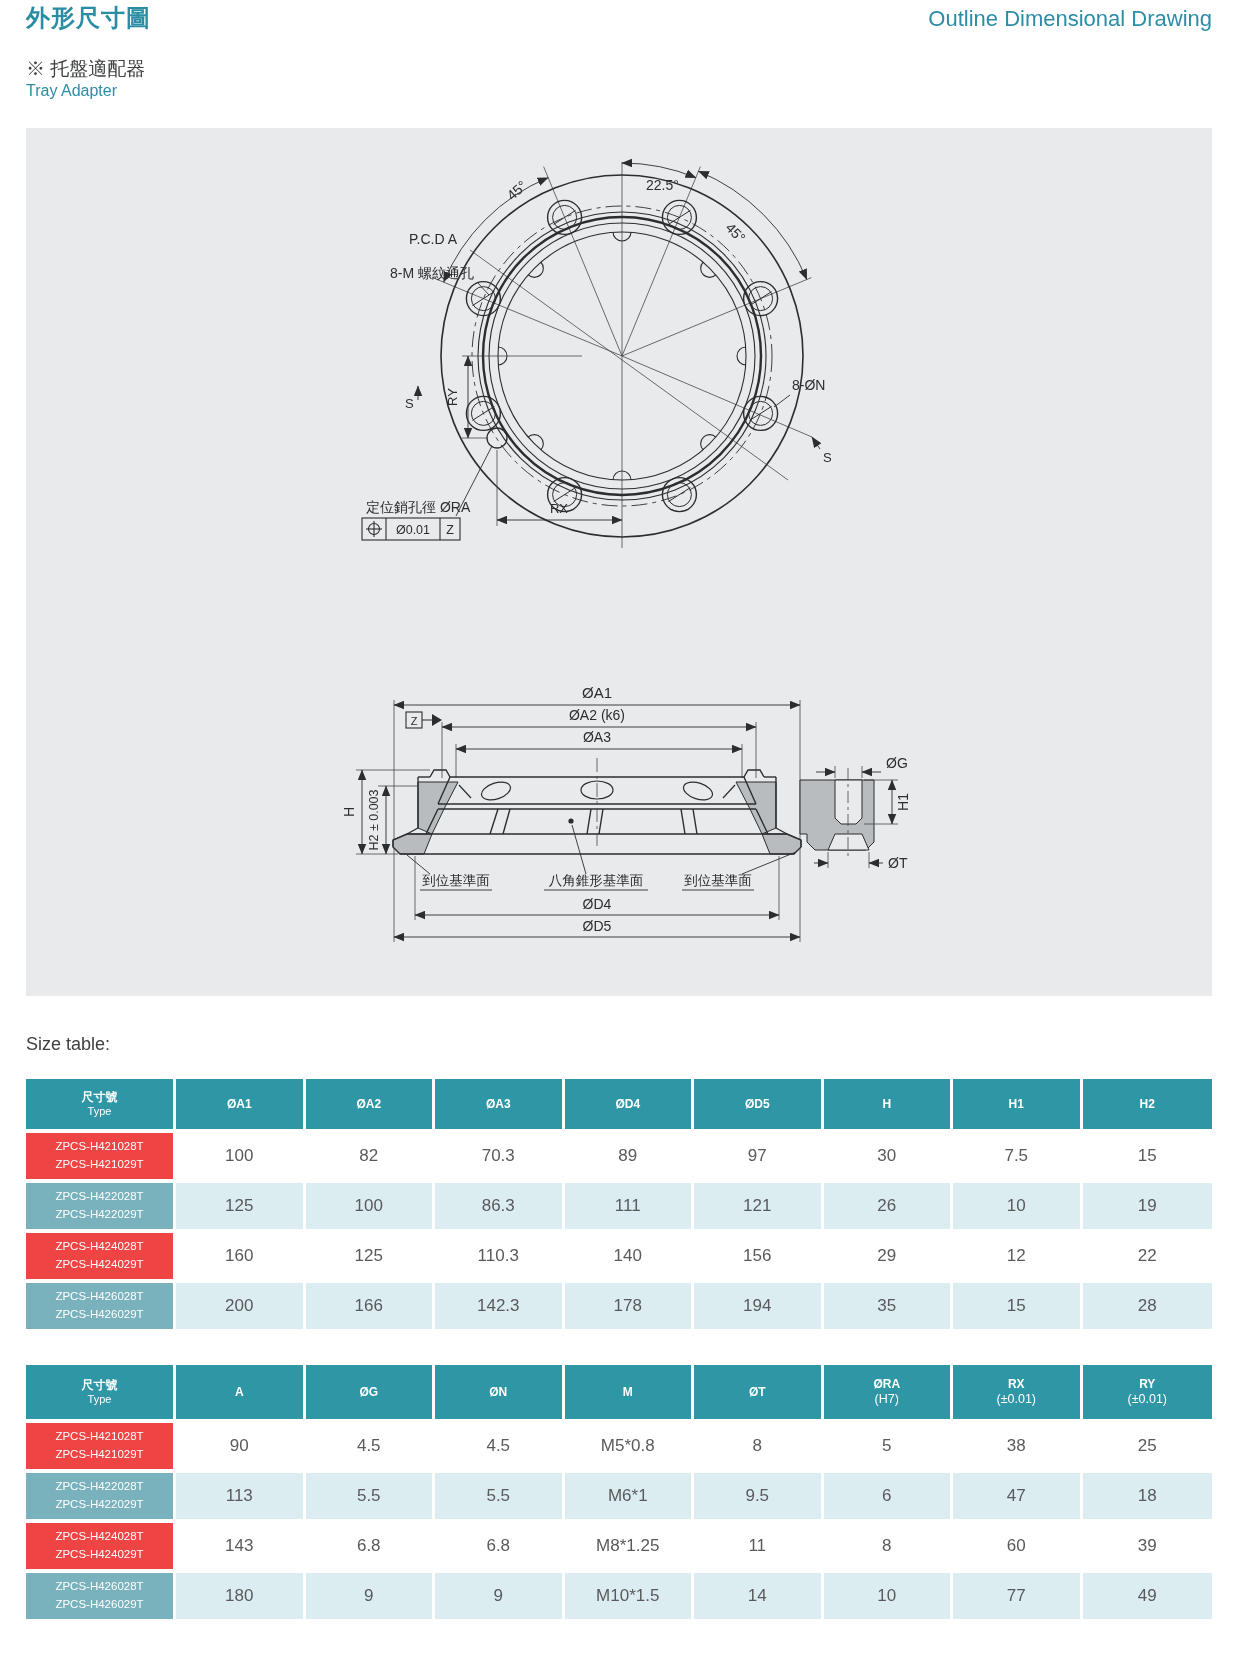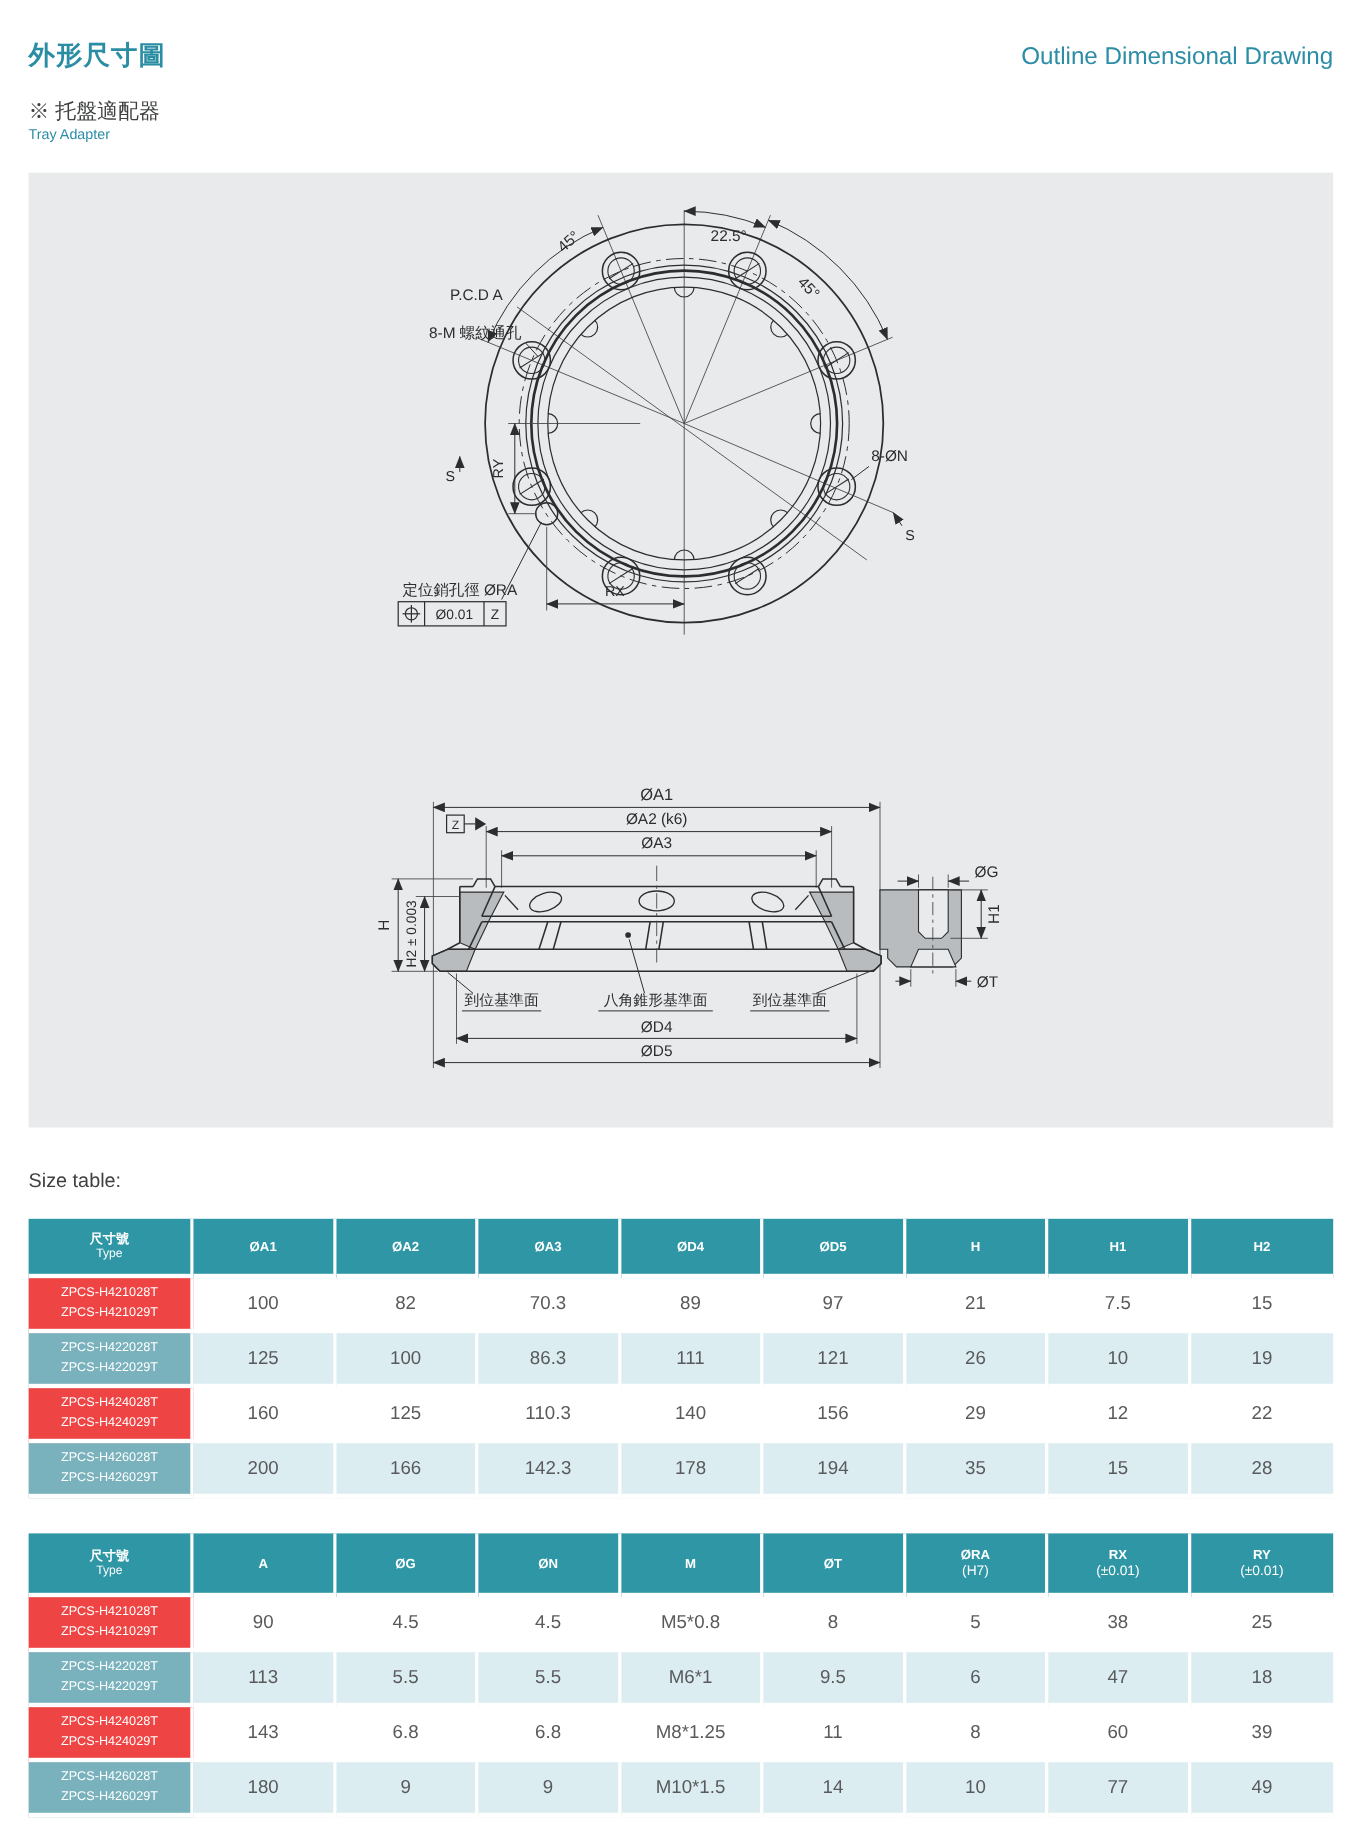--- a/index.html
+++ b/index.html
@@ -1,26 +1,26 @@
 <!DOCTYPE html>
 <html><head>
 <meta charset="utf-8">
 <style>
   html,body{margin:0;padding:0;background:#fff;}
   .page{position:relative;width:1238px;height:1672px;background:#ffffff;
         font-family:"Liberation Sans", sans-serif;overflow:hidden;}
   .content{padding:0 26px;}
   
   .hdr-row{display:flex;justify-content:space-between;align-items:baseline;}
-  .hdr-top{padding-top:34px;}
+  .hdr-top{padding-top:2px;}
   .title-zh{font-size:24px;font-weight:bold;color:#2b8da3;letter-spacing:1px;}
   .title-en{font-size:22px;color:#2b8da6;text-align:center;}
   .hdr-sub{margin-top:22px;flex-direction:column;}
   .sub-zh{font-size:19px;color:#3f4041;}
-  .sub-en{font-size:13px;color:#2b8da6;}
+  .sub-en{font-size:16px;color:#2b8da6;}
   
   .panel{margin-top:28px;width:1186px;height:868px;background:#e9eaeb;}
   svg text{fill:#2b2d2f;font-family:"Liberation Sans", sans-serif;}
   .ln{stroke:#2b2d2f;fill:none;}
   .thin{stroke:#45474a;stroke-width:0.8;fill:none;}
   .dim{stroke:#2b2d2f;stroke-width:0.9;fill:none;}
   .gray{fill:#b9bcbe;stroke:#2b2d2f;stroke-width:1;}
   .white{fill:#e9eaeb;stroke:#2b2d2f;stroke-width:1;}
   
   .size-label{margin-top:38px;font-size:18px;color:#404040;}
@@ -340,21 +340,21 @@
           <tr>
             <td class="type-cell">
               <div>ZPCS-H421028T</div>
               <div>ZPCS-H421029T</div>
             </td>
             <td>100</td>
             <td>82</td>
             <td>70.3</td>
             <td>89</td>
             <td>97</td>
-            <td>21</td>
+            <td>30</td>
             <td>7.5</td>
             <td>15</td>
           </tr>
           <tr>
             <td class="type-cell">
               <div>ZPCS-H422028T</div>
               <div>ZPCS-H422029T</div>
             </td>
             <td>125</td>
             <td>100</td>

